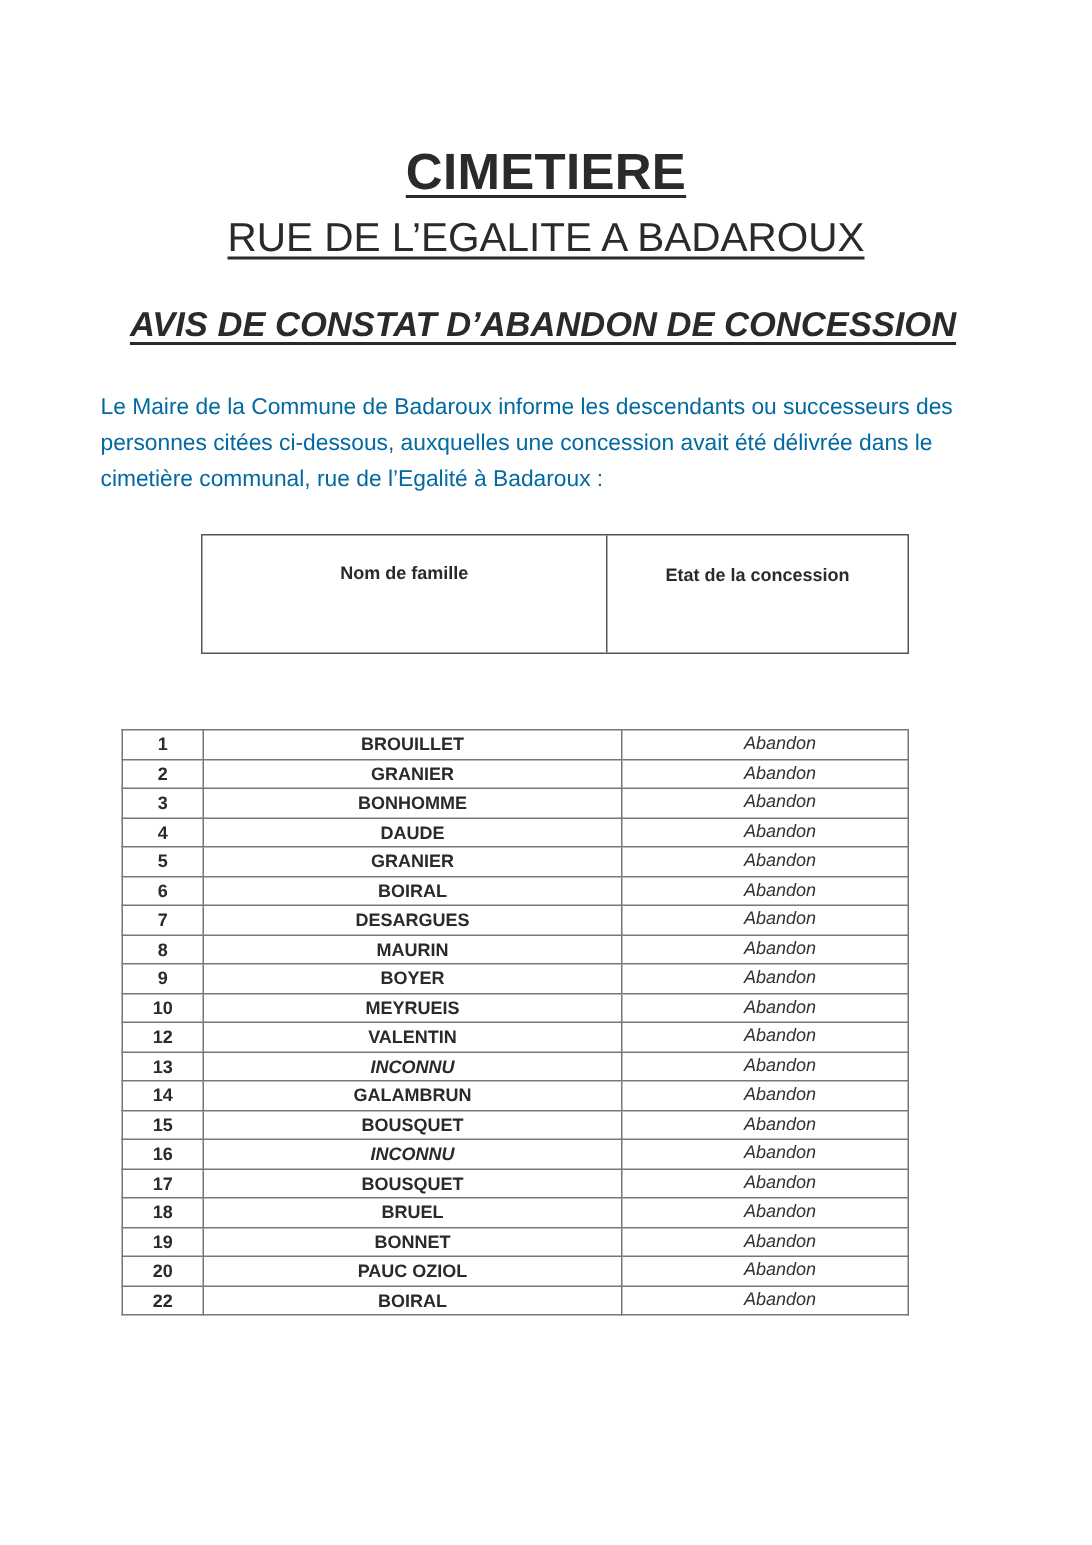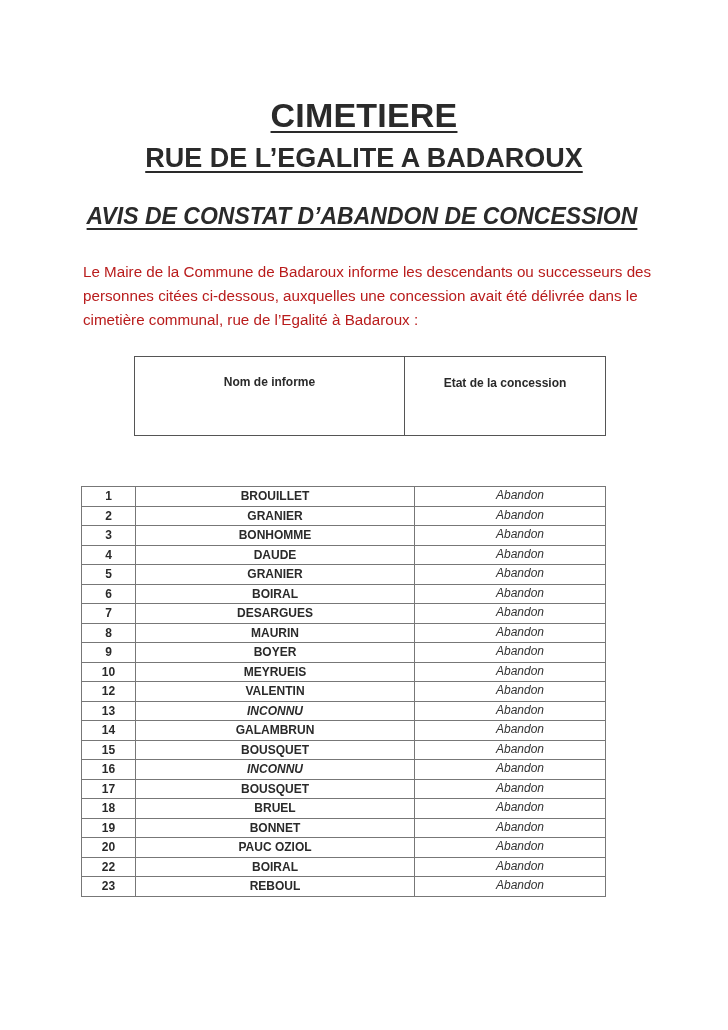--- a/index.html
+++ b/index.html
@@ -7,31 +7,31 @@
     width: 728px; height: 1030px; background: #ffffff; position: relative; overflow: hidden;
     font-family: "Liberation Sans", "DejaVu Sans", sans-serif; color: #2a2a2a;
   }
   .title1 {
     position: absolute; top: 96px; left: 0; width: 728px; text-align: center;
     font-size: 34px; font-weight: bold; letter-spacing: 0.2px;
   }
   .title1 span { text-decoration: underline; text-decoration-thickness: 2px; text-underline-offset: 4px; }
   .title2 {
     position: absolute; top: 143px; left: 0; width: 728px; text-align: center;
-    font-size: 27px; font-weight: bold;
+    font-size: 27px; font-weight: normal;
   }
   .title2 span { text-decoration: underline; text-decoration-thickness: 2px; text-underline-offset: 4px; }
   .subtitle {
     position: absolute; top: 203px; left: 0; width: 724px; text-align: center;
     font-size: 23px; font-weight: bold; font-style: italic;
   }
   .subtitle span { text-decoration: underline; text-decoration-thickness: 2px; text-underline-offset: 4px; }
   .intro {
-    position: absolute; top: 260px; left: 83px; width: 570px;
-    font-size: 15.2px; line-height: 24px; color: #b91c1c;
+    position: absolute; top: 260px; left: 67px; width: 570px;
+    font-size: 15.2px; line-height: 24px; color: #0369a1;
   }
   .header-box {
     position: absolute; top: 356px; left: 134px; width: 472px; height: 80px;
     border: 1px solid #555; display: flex; box-sizing: border-box;
   }
   .header-box .hcol1 {
     width: 270px; border-right: 1px solid #555; text-align: center;
     font-size: 12px; font-weight: bold; padding-top: 18px; box-sizing: border-box;
   }
   .header-box .hcol2 {
@@ -59,21 +59,21 @@
 </div>
 <div class="title2">
   <span>RUE DE L’EGALITE A BADAROUX</span>
 </div>
 <div class="subtitle">
   <span>AVIS DE CONSTAT D’ABANDON DE CONCESSION</span>
 </div>
 <div class="intro">Le Maire de la Commune de Badaroux informe les descendants ou successeurs des personnes citées ci-dessous, auxquelles une concession avait été délivrée dans le cimetière communal, rue de l’Egalité à Badaroux :</div>
 
 <div class="header-box">
-  <div class="hcol1">Nom de informe</div>
+  <div class="hcol1">Nom de famille</div>
   <div class="hcol2">Etat de la concession</div>
 </div>
 
 <table class="list">
   <tbody id="rows-body">
       <tr>
         <td class="num">1</td>
         <td class="name">BROUILLET</td>
         <td class="state">Abandon</td>
       </tr>
@@ -165,19 +165,14 @@
       <tr>
         <td class="num">20</td>
         <td class="name">PAUC OZIOL</td>
         <td class="state">Abandon</td>
       </tr>
       <tr>
         <td class="num">22</td>
         <td class="name">BOIRAL</td>
         <td class="state">Abandon</td>
       </tr>
-      <tr>
-        <td class="num">23</td>
-        <td class="name">REBOUL</td>
-        <td class="state">Abandon</td>
-      </tr>
     </tbody>
 </table>
 
 </body></html>

